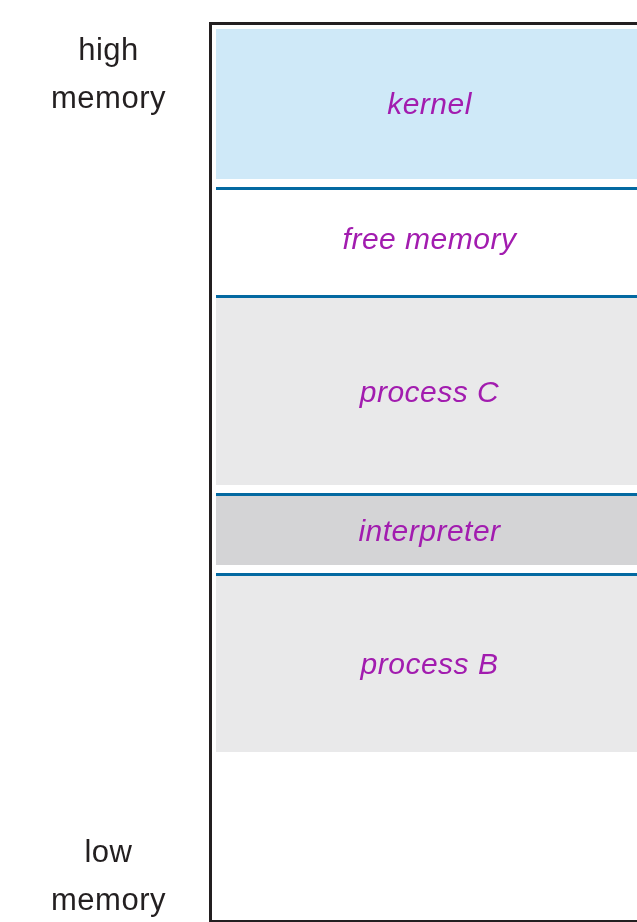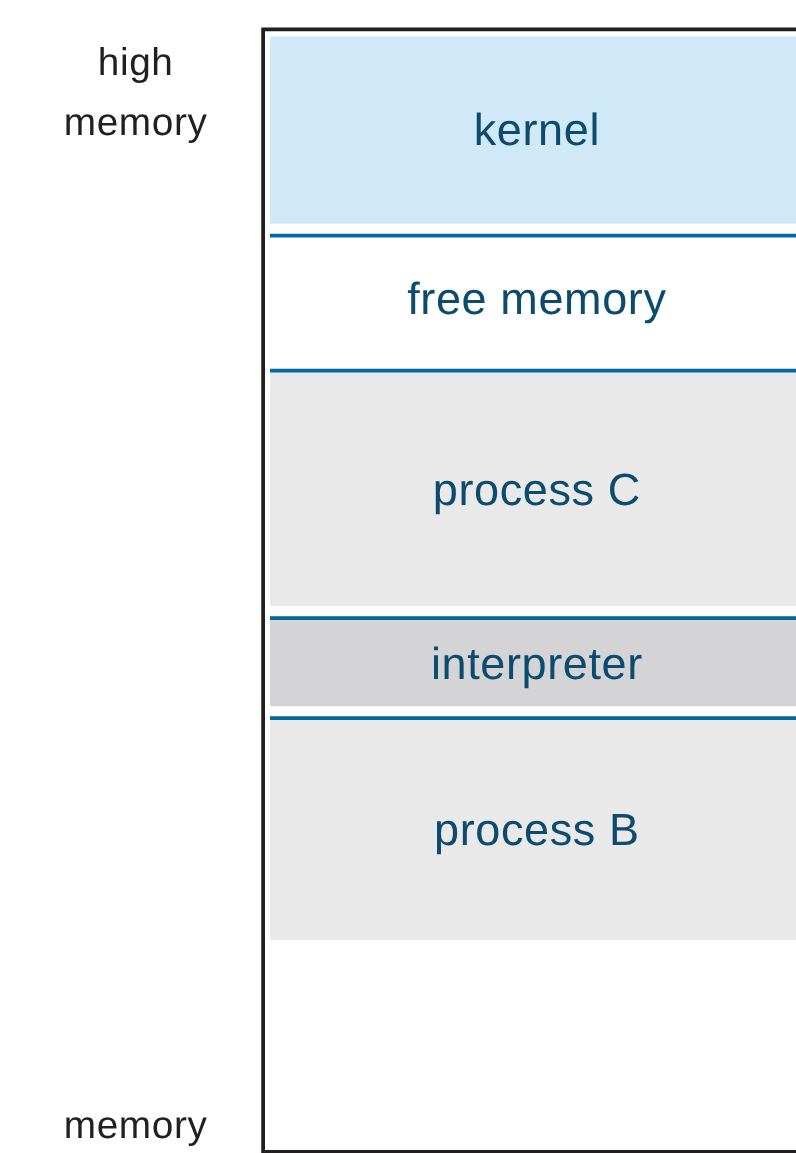--- a/index.html
+++ b/index.html
@@ -39,36 +39,38 @@
   .memory-block {
     display: flex;
     align-items: center;
     justify-content: center;
     flex: 0 0 auto;
   }
   .memory-block + .memory-block {
     border-top: 3px solid #0369a1;
   }
   .memory-block .block-label {
-    font-size: 36px;
-    color: #0c4a6e;
+    font-size: 30px;
+    color: #a21caf;
     letter-spacing: 0.5px;
+    font-style: italic;
   }
 </style>
 </head>
 <body>
 
 <div class="stage">
 
   <div class="side-label high">
     <div>high</div>
     <div>memory</div>
   </div>
 
   <div class="side-label low">
+    <div>low</div>
     <div>memory</div>
   </div>
 
   <div class="memory-column">
       <div class="memory-block" style="height: 150px; background: rgb(207, 233, 248);">
     <span class="block-label">kernel</span>
   </div>
       <div class="memory-block" style="height: 100px; background: rgb(255, 255, 255);">
     <span class="block-label">free memory</span>
   </div>

